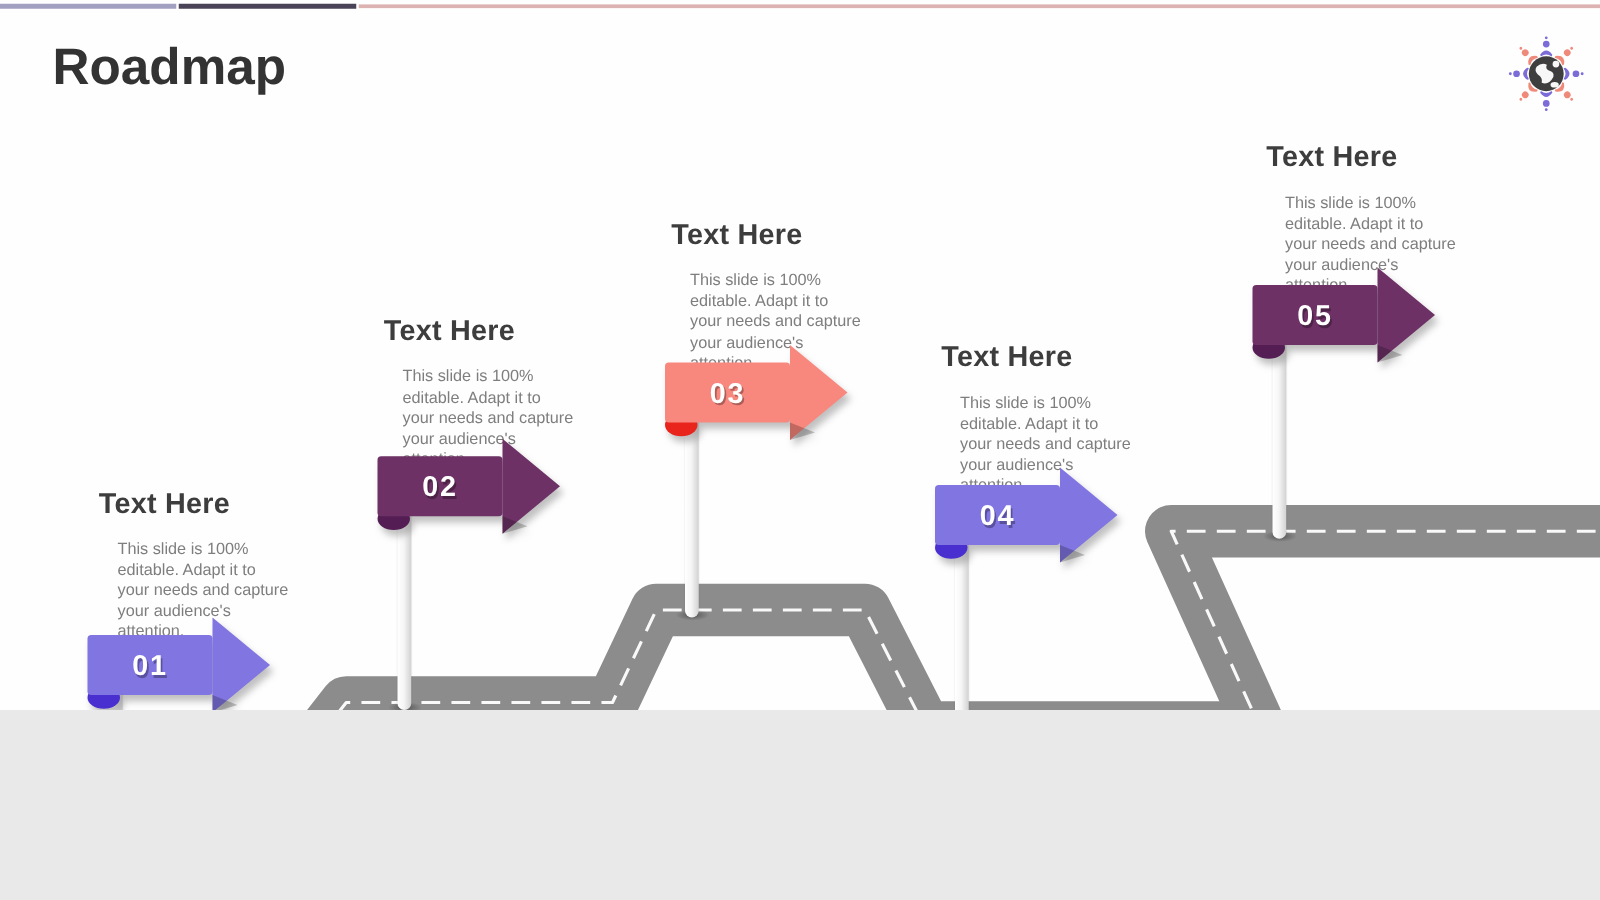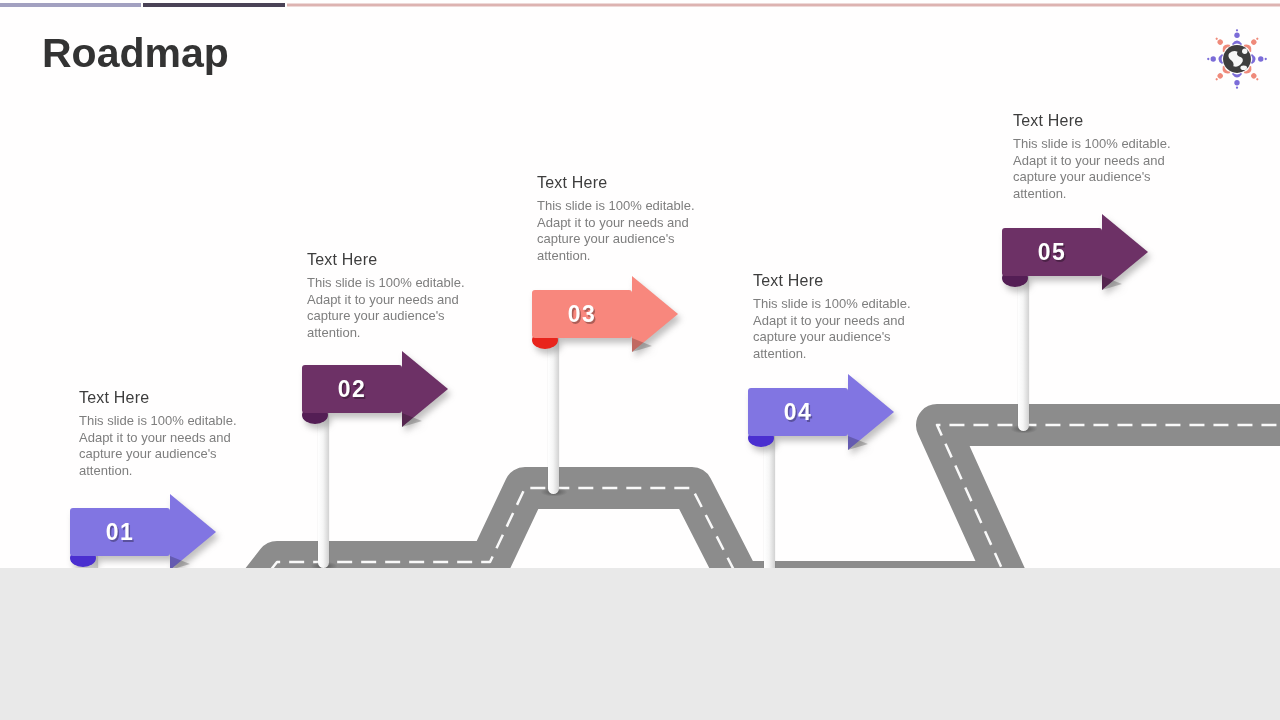--- a/index.html
+++ b/index.html
@@ -28,24 +28,24 @@
     filter:drop-shadow(3px 5px 3px rgba(100,100,100,0.40));
   }
   .sign-num,.sign-num-shadow{
     font-family:"Liberation Sans",sans-serif;font-weight:700;font-size:23px;
     text-anchor:middle;letter-spacing:1.5px;
   }
   .sign-num{fill:#ffffff;}
   .sign-num-shadow{fill:rgba(0,0,0,0.30);}
   .text-block{position:absolute;width:168px;z-index:4;}
   .text-block h3{
-    margin:0 0 6px 0;font-size:16px;font-weight:400;color:#3d3d3d;letter-spacing:0.2px;
+    margin:0 0 6px 0;font-size:23px;font-weight:700;color:#3d3d3d;letter-spacing:0.2px;
   }
   .text-block p{
-    margin:0;font-size:13px;line-height:1.27;color:#7e7e7e;
+    margin:15px;font-size:13px;line-height:1.27;color:#7e7e7e;
   }
   .footer{position:absolute;left:1240px;top:695px;z-index:6;display:flex;align-items:center;gap:5px;}
   .footer .page-num{font-size:12px;color:#444444;}
 </style>
 </head>
 <body>
 
 <div class="slide">
 
   <svg class="accent-bar" width="1280" height="8" viewBox="0 0 1280 8">

